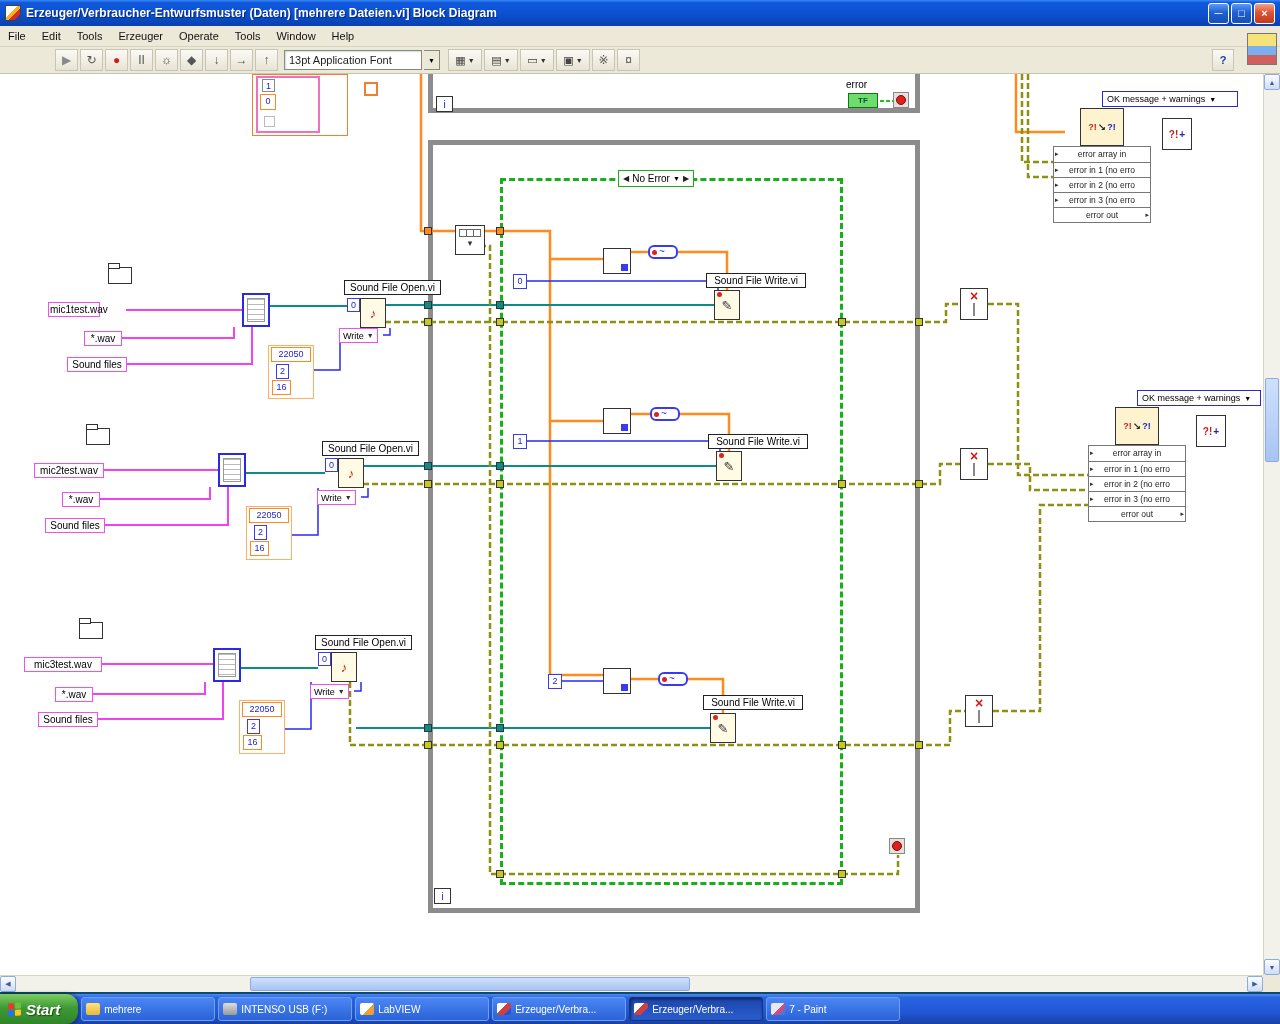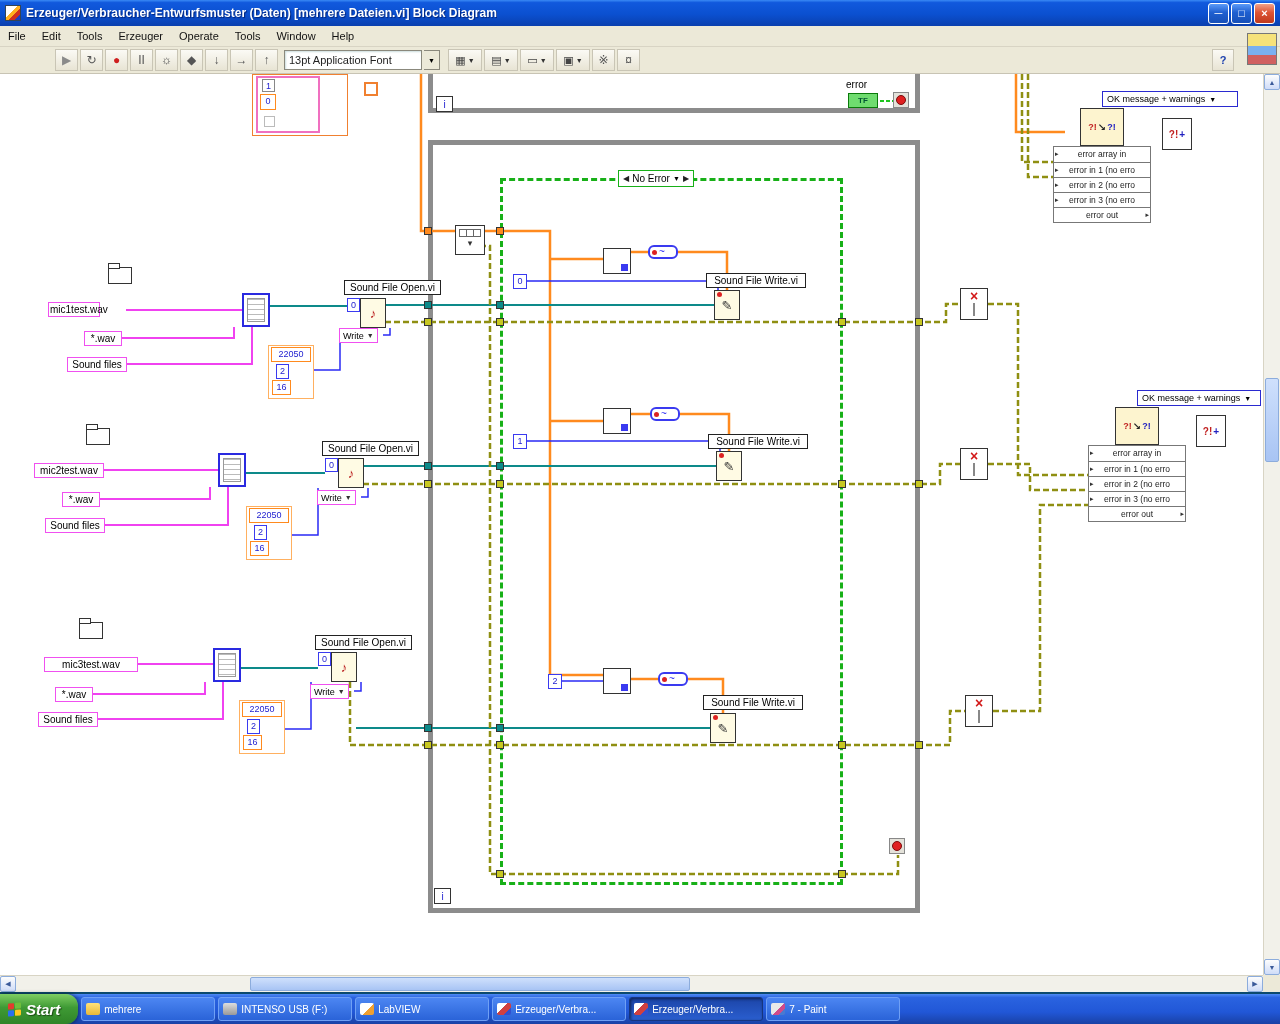--- a/index.html
+++ b/index.html
@@ -434,21 +434,21 @@
     <div class="ring" style="left:317px;top:416px">
       <span>Write</span>
         <span class="dd">▼</span>
     </div>
     <div class="constframe" style="left:246px;top:432px;width:46px;height:54px"></div>
     <div class="nconst orange" style="left:249px;top:434px;width:40px">22050</div>
     <div class="nconst blue" style="left:254px;top:451px;width:13px">2</div>
     <div class="nconst orange" style="left:250px;top:467px;width:19px">16</div>
 
     <div class="folder" style="left:79px;top:548px"></div>
-    <div class="lbl pink" style="left:44px;top:583px;width:94px">mic3test.wav</div>
+    <div class="lbl pink" style="left:24px;top:583px;width:78px">mic3test.wav</div>
     <div class="lbl pink" style="left:55px;top:613px;width:38px">*.wav</div>
     <div class="lbl pink" style="left:38px;top:638px;width:60px">Sound files</div>
     <div class="fdialog" style="left:213px;top:574px">
         <div class="page"></div>
       </div>
     <div class="lbl" style="left:315px;top:561px;width:97px">Sound File Open.vi</div>
     <div class="openvi" style="left:318px;top:578px">
       <span class="zero">0</span>
       <span class="oibox">
           <span>♪</span>

